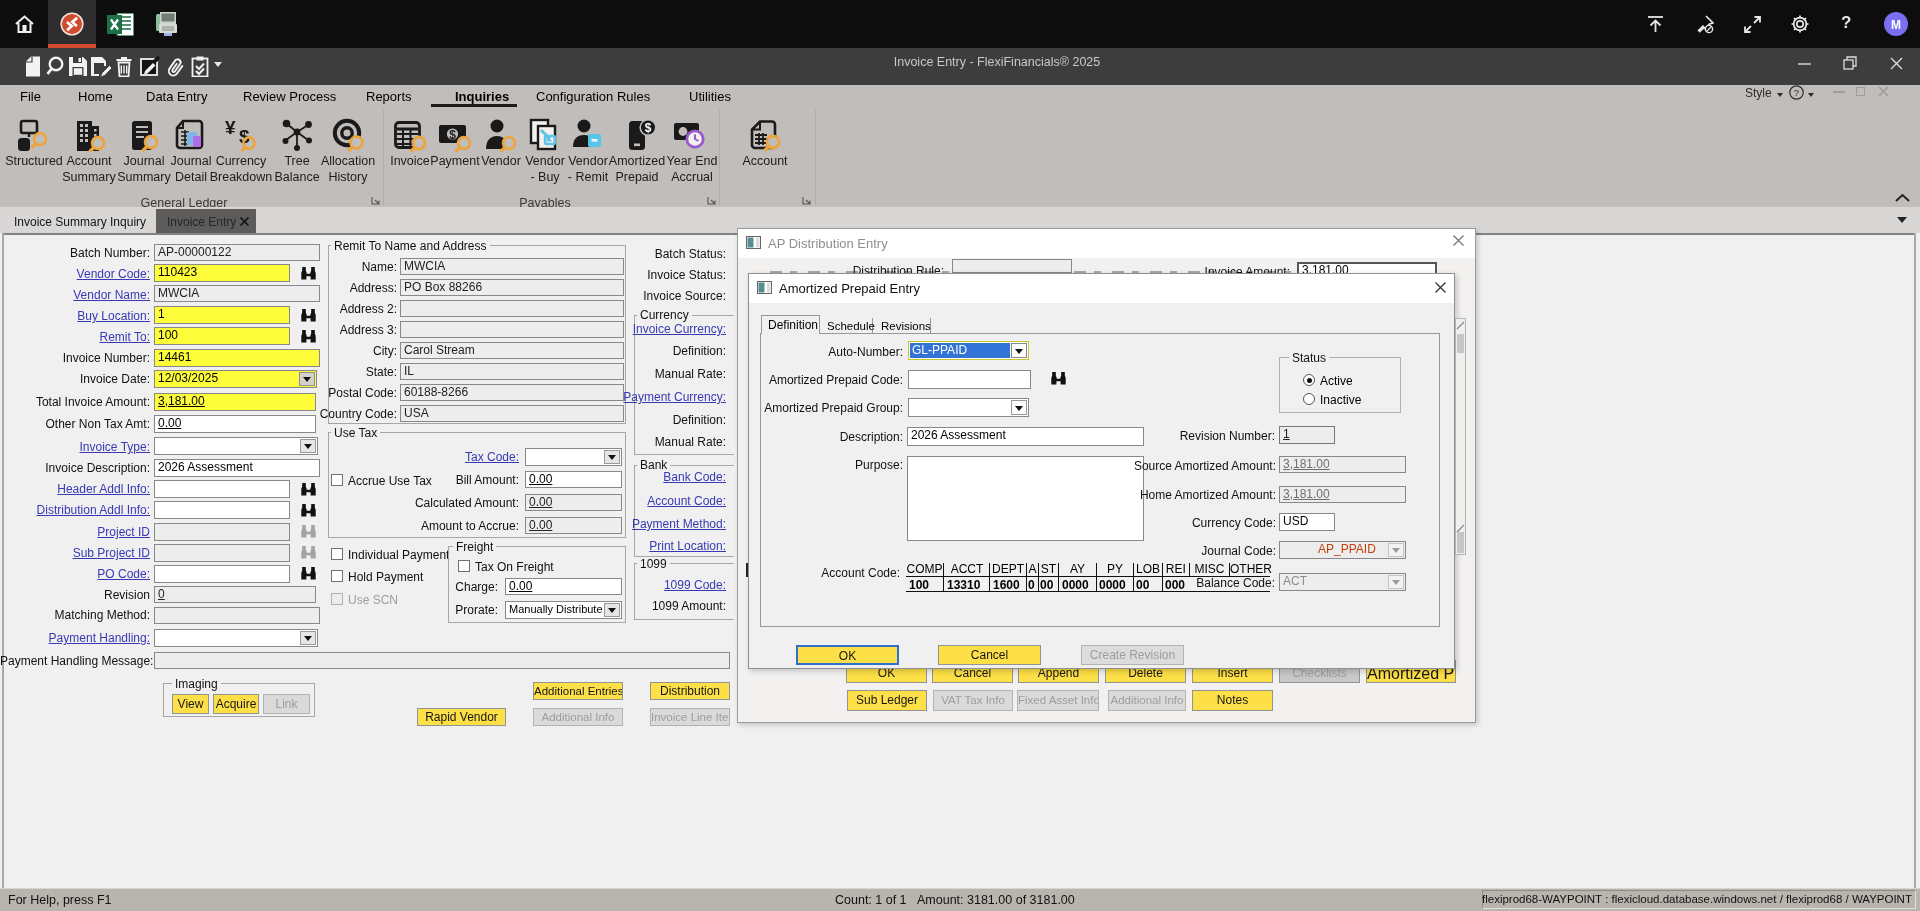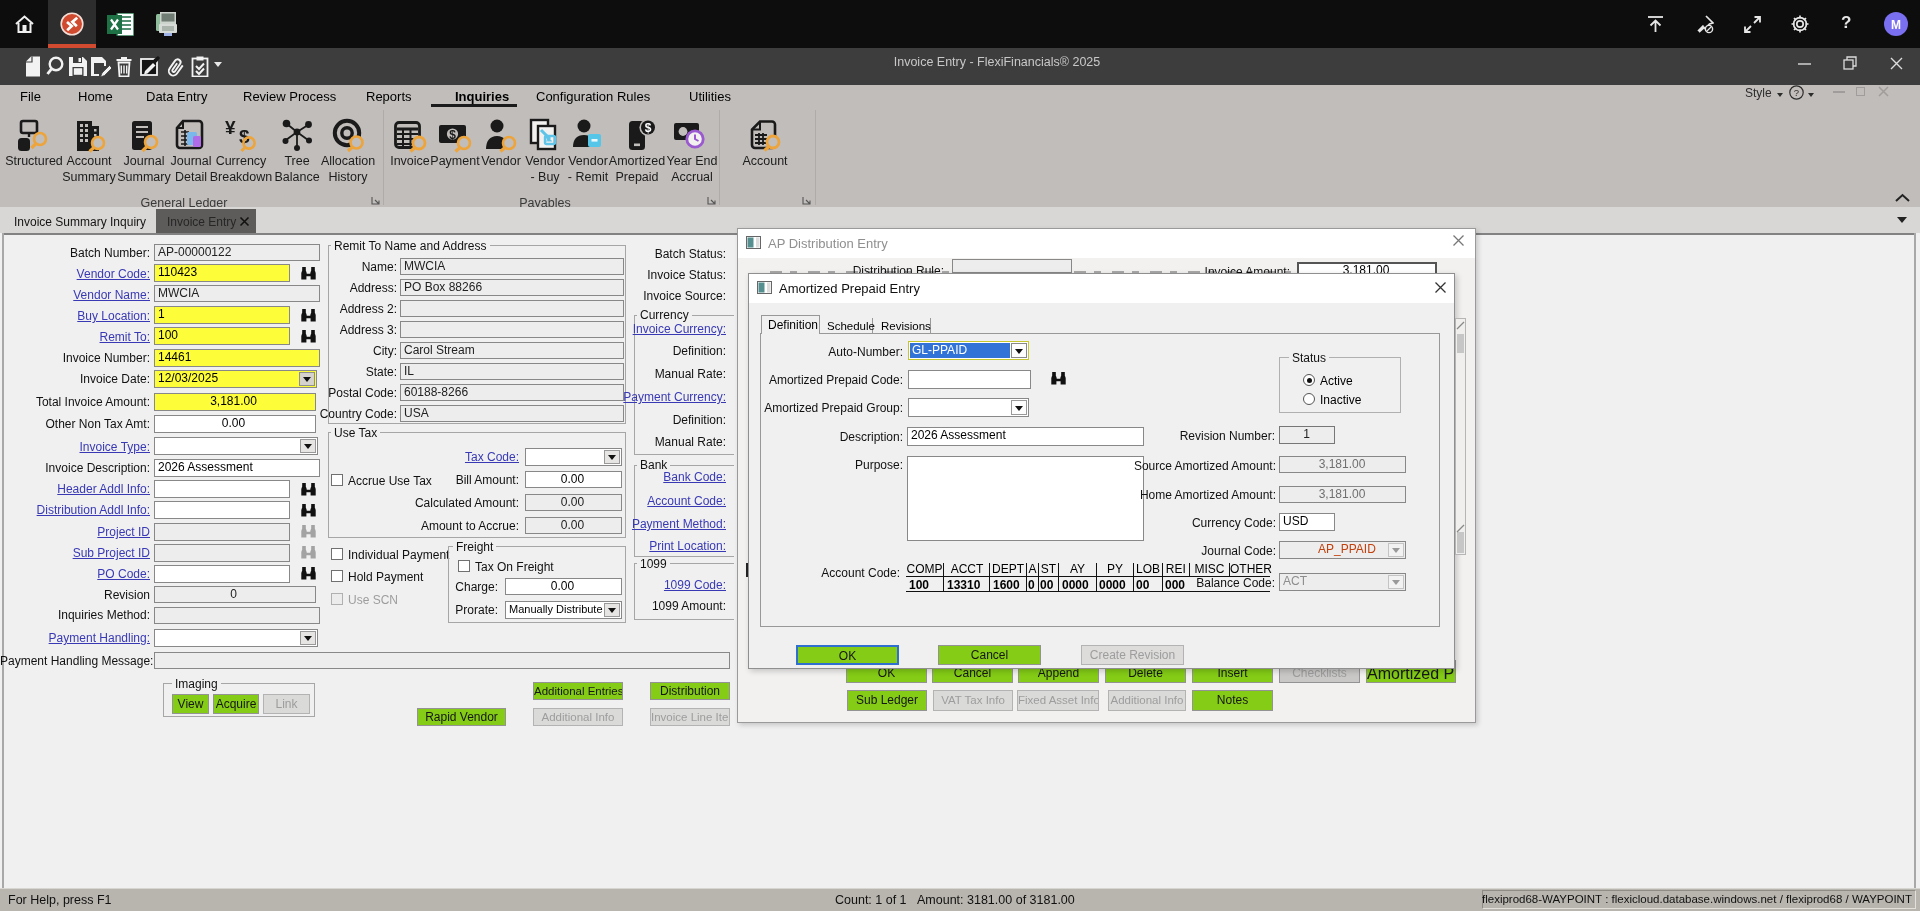--- a/index.html
+++ b/index.html
@@ -4,25 +4,25 @@
 <style>
 * { margin:0; padding:0; box-sizing:border-box; }
 html,body { width:1920px; height:911px; overflow:hidden; }
 body { font-family:"Liberation Sans", sans-serif; font-size:12px; color:#000; background:#f0f0f0; position:relative; }
 .abs { position:absolute; }
 .lbl { position:absolute; text-align:right; white-space:nowrap; font-size:12px; color:#111; }
 .link { color:#3939b5; text-decoration:underline; }
 .fld { position:absolute; background:#fff; border:1px solid #888; font-size:12px; line-height:15px; padding:0 3px; white-space:nowrap; overflow:hidden; }
 .gray { background:#eeeded; color:#222; }
 .yel { background:#fdfd3a; }
-.rt { text-align:center; }
+.rt { text-align:left;text-decoration:underline; }
 .gb { position:absolute; border:1px solid #a6a6a6; }
 .gbl { position:absolute; background:#f0f0f0; padding:0 3px; font-size:12px; color:#111; white-space:nowrap; }
 .cb { position:absolute; width:12px; height:12px; background:#fff; border:1px solid #707070; }
-.btn { position:absolute; background:#84cc16; border:1px solid #939393; font-size:12px; color:#161616; text-align:center; white-space:nowrap; overflow:hidden; }
+.btn { position:absolute; background:#fde047; border:1px solid #939393; font-size:12px; color:#161616; text-align:center; white-space:nowrap; overflow:hidden; }
 .btn.dis { color:#9d9d9d; background:#dadad9; border-color:#b3b3b3; }
 .ddbtn { position:absolute; right:1px; top:1px; bottom:1px; width:16px; background:#e6e5e4; border:1px solid #999; }
 .arr { position:absolute; left:50%; top:50%; margin:-2px 0 0 -4px; width:0; height:0; border:4px solid transparent; border-top:5px solid #111; }
 .ritm { position:absolute; text-align:center; font-size:12.5px; color:#1c1c1c; line-height:15.5px; white-space:nowrap; }
 </style>
 </head>
 <body>
 
 <div class="abs" style="left:0;top:0;width:1920px;height:48px;background:#0d0d0d;"></div>
 <div class="abs" style="left:48px;top:0;width:48px;height:48px;background:#2e2d2d;border-bottom:4px solid #d24b30;"></div>
@@ -332,21 +332,21 @@
 <div class="lbl" style="left:0;top:395px;width:150px;">Total Invoice Amount:</div>
 <div class="lbl" style="left:0;top:417px;width:150px;">Other Non Tax Amt:</div>
 <div class="lbl" style="left:0;top:440px;width:150px;"><span class="link">Invoice Type:</span></div>
 <div class="lbl" style="left:0;top:461px;width:150px;">Invoice Description:</div>
 <div class="lbl" style="left:0;top:482px;width:150px;"><span class="link">Header Addl Info:</span></div>
 <div class="lbl" style="left:0;top:503px;width:150px;"><span class="link">Distribution Addl Info:</span></div>
 <div class="lbl" style="left:0;top:525px;width:150px;padding-left:16px;"><span class="link">Project ID</span></div>
 <div class="lbl" style="left:0;top:546px;width:150px;"><span class="link">Sub Project ID</span></div>
 <div class="lbl" style="left:0;top:567px;width:150px;"><span class="link">PO Code:</span></div>
 <div class="lbl" style="left:0;top:588px;width:150px;">Revision</div>
-<div class="lbl" style="left:0;top:608px;width:150px;">Inquiries Method:</div>
+<div class="lbl" style="left:0;top:608px;width:150px;">Matching Method:</div>
 <div class="lbl" style="left:0;top:631px;width:150px;"><span class="link">Payment Handling:</span></div>
 <div class="lbl" style="left:0;top:654px;width:150px;">Payment Handling Message:</div>
 
 <div class="fld gray" style="left:154px;top:244px;width:166px;height:17px;">AP-00000122</div>
 <div class="fld yel" style="left:154px;top:264px;width:136px;height:18px;">110423</div>
 <svg class="abs" style="left:301px;top:267px" width="15" height="13" viewBox="0 0 15 13">
     <g fill="#111">
       <rect x="1.2" y="0" width="3.6" height="3"></rect>
       <rect x="10.2" y="0" width="3.6" height="3"></rect>
       <path d="M0.3 12.5 V6 L1.4 2.8 h3.2 L5.7 6 v0.8 h3.6 V6 l1.1-3.2 h3.2 L14.7 6 v6.5 H9.6 V9.2 H5.4 v3.3 z"></path>

